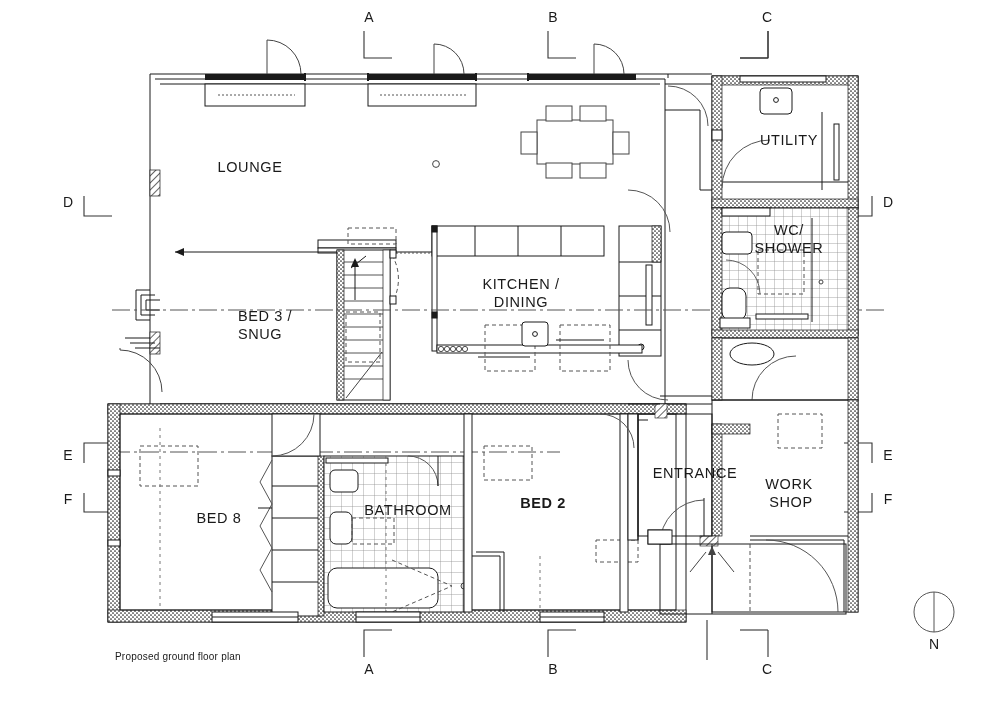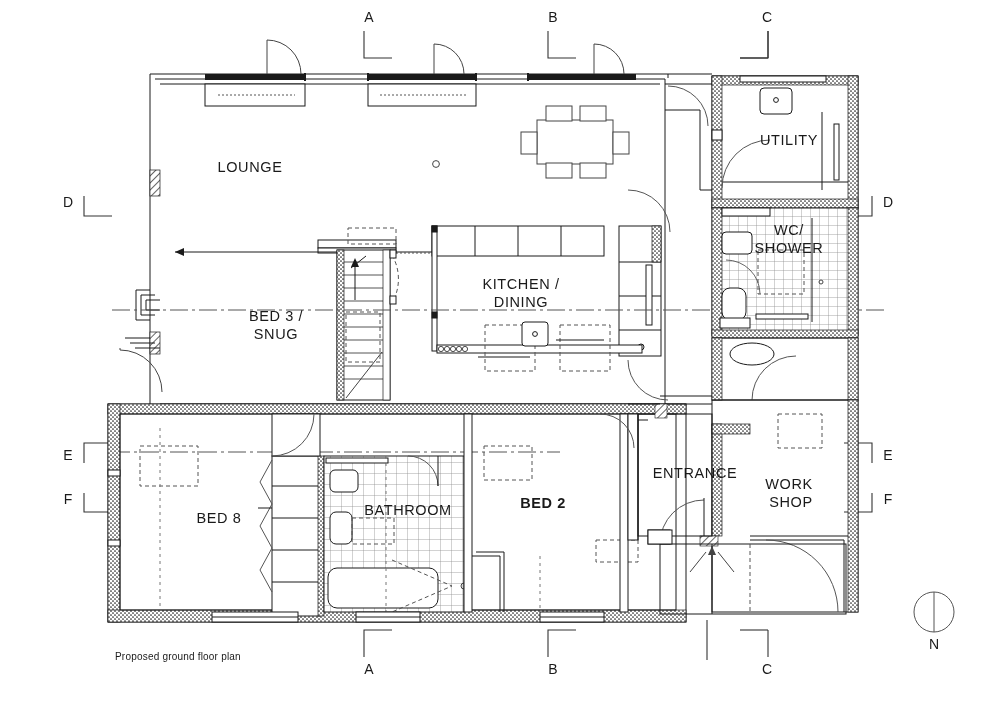--- a/index.html
+++ b/index.html
@@ -447,21 +447,21 @@
       <g stroke="#555">
         <circle cx="934" cy="612" r="20" fill="none"></circle>
         <line x1="934" y1="592" x2="934" y2="632"></line>
       </g>
 
     </g>
   </svg>
 
   <div id="labels">
       <div class="lbl room-label" style="left: 250px; top: 168px; transform: translate(-50%, -50%); text-align: center;">LOUNGE</div>
-      <div class="lbl room-label two" style="left: 276px; top: 325px; transform: translate(-50%, -50%); text-align: center;">BED 3 /
+      <div class="lbl room-label two" style="left: 265px; top: 325px; transform: translate(-50%, -50%); text-align: left;">BED 3 /
 SNUG</div>
       <div class="lbl room-label two" style="left: 521px; top: 273px; transform: translate(-50%, -50%); text-align: center; margin-top: 20px;">KITCHEN /
 DINING</div>
       <div class="lbl room-label" style="left: 789px; top: 141px; transform: translate(-50%, -50%); text-align: left;">UTILITY</div>
       <div class="lbl room-label two" style="left: 789px; top: 239px; transform: translate(-50%, -50%); text-align: center;">WC/
 SHOWER</div>
       <div class="lbl room-label" style="left: 695px; top: 474px; transform: translate(-50%, -50%); text-align: center;">ENTRANCE</div>
       <div class="lbl room-label two" style="left: 789px; top: 493px; transform: translate(-50%, -50%); text-align: right;">WORK
 SHOP</div>
       <div class="lbl room-label" style="left: 219px; top: 519px; transform: translate(-50%, -50%); text-align: center;">BED 8</div>

